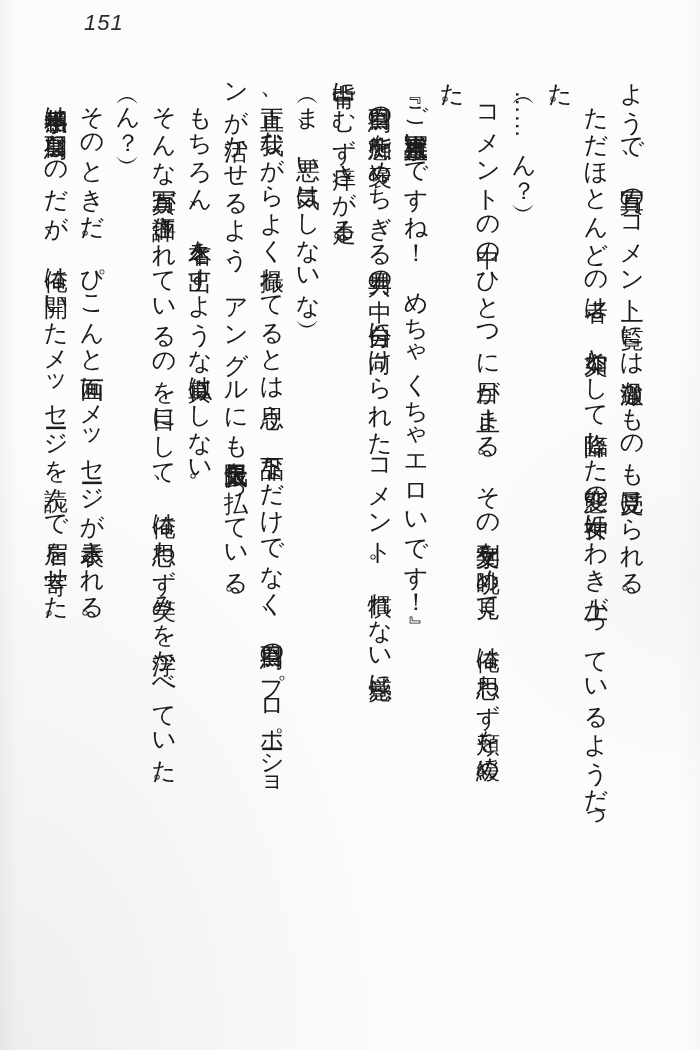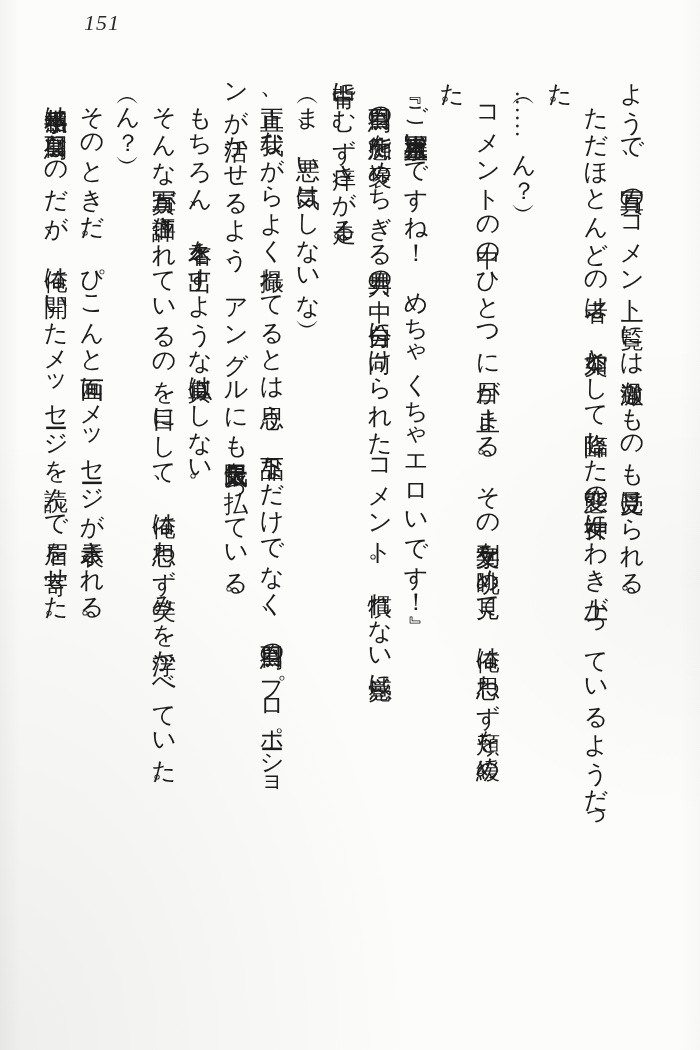--- a/index.html
+++ b/index.html
@@ -10,21 +10,21 @@
   .page {
     position: relative;
     width: 700px;
     height: 1050px;
     overflow: hidden;
     background:
       radial-gradient(ellipse at 0% 100%, rgba(0,0,0,0.055), transparent 42%),
       radial-gradient(ellipse at 100% 55%, rgba(0,0,0,0.025), transparent 30%),
       linear-gradient(to right, rgba(0,0,0,0.035), transparent 3%, transparent 97%, rgba(0,0,0,0.02)),
       #fcfcfb;
-    font-family: Liberation Serif, serif;
+    font-family: Liberation Sans, sans-serif;
     color: #1c1c1c;
   }
   .page-number {
     position: absolute;
     top: 10px;
     left: 84px;
     font-size: 22px;
     font-style: italic;
     letter-spacing: 1px;
     color: #2b2b2b;

